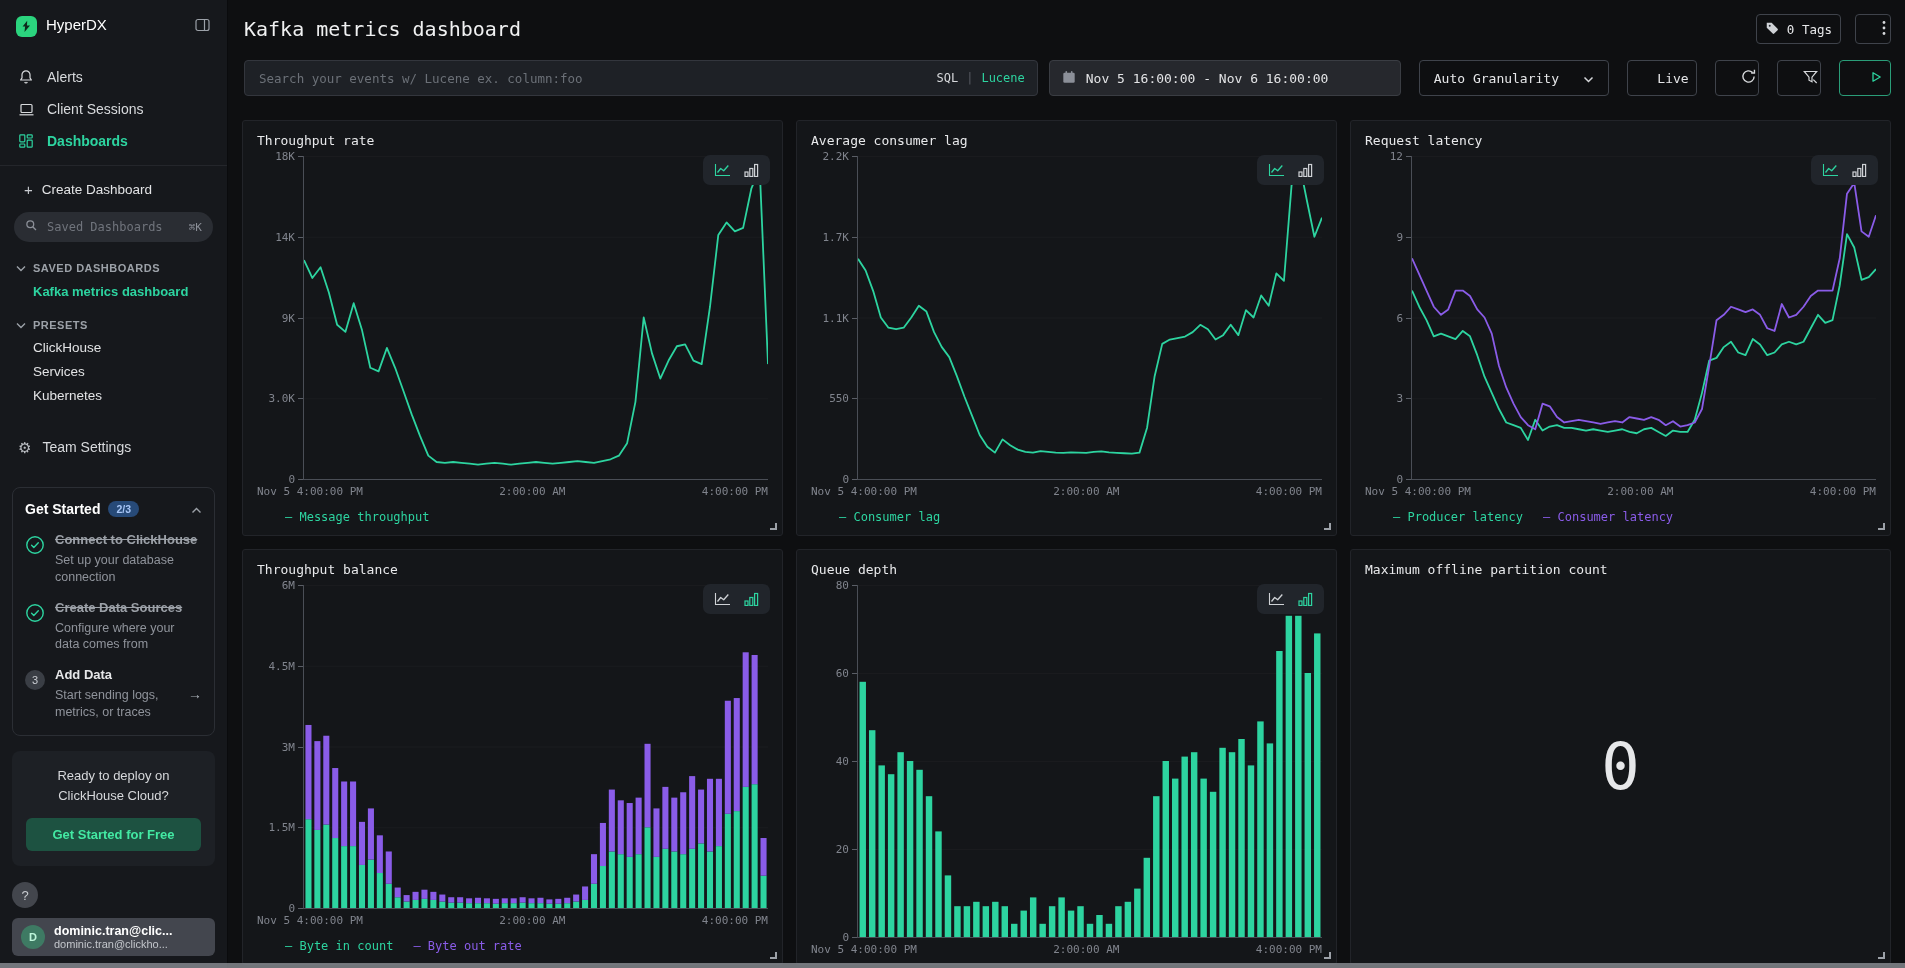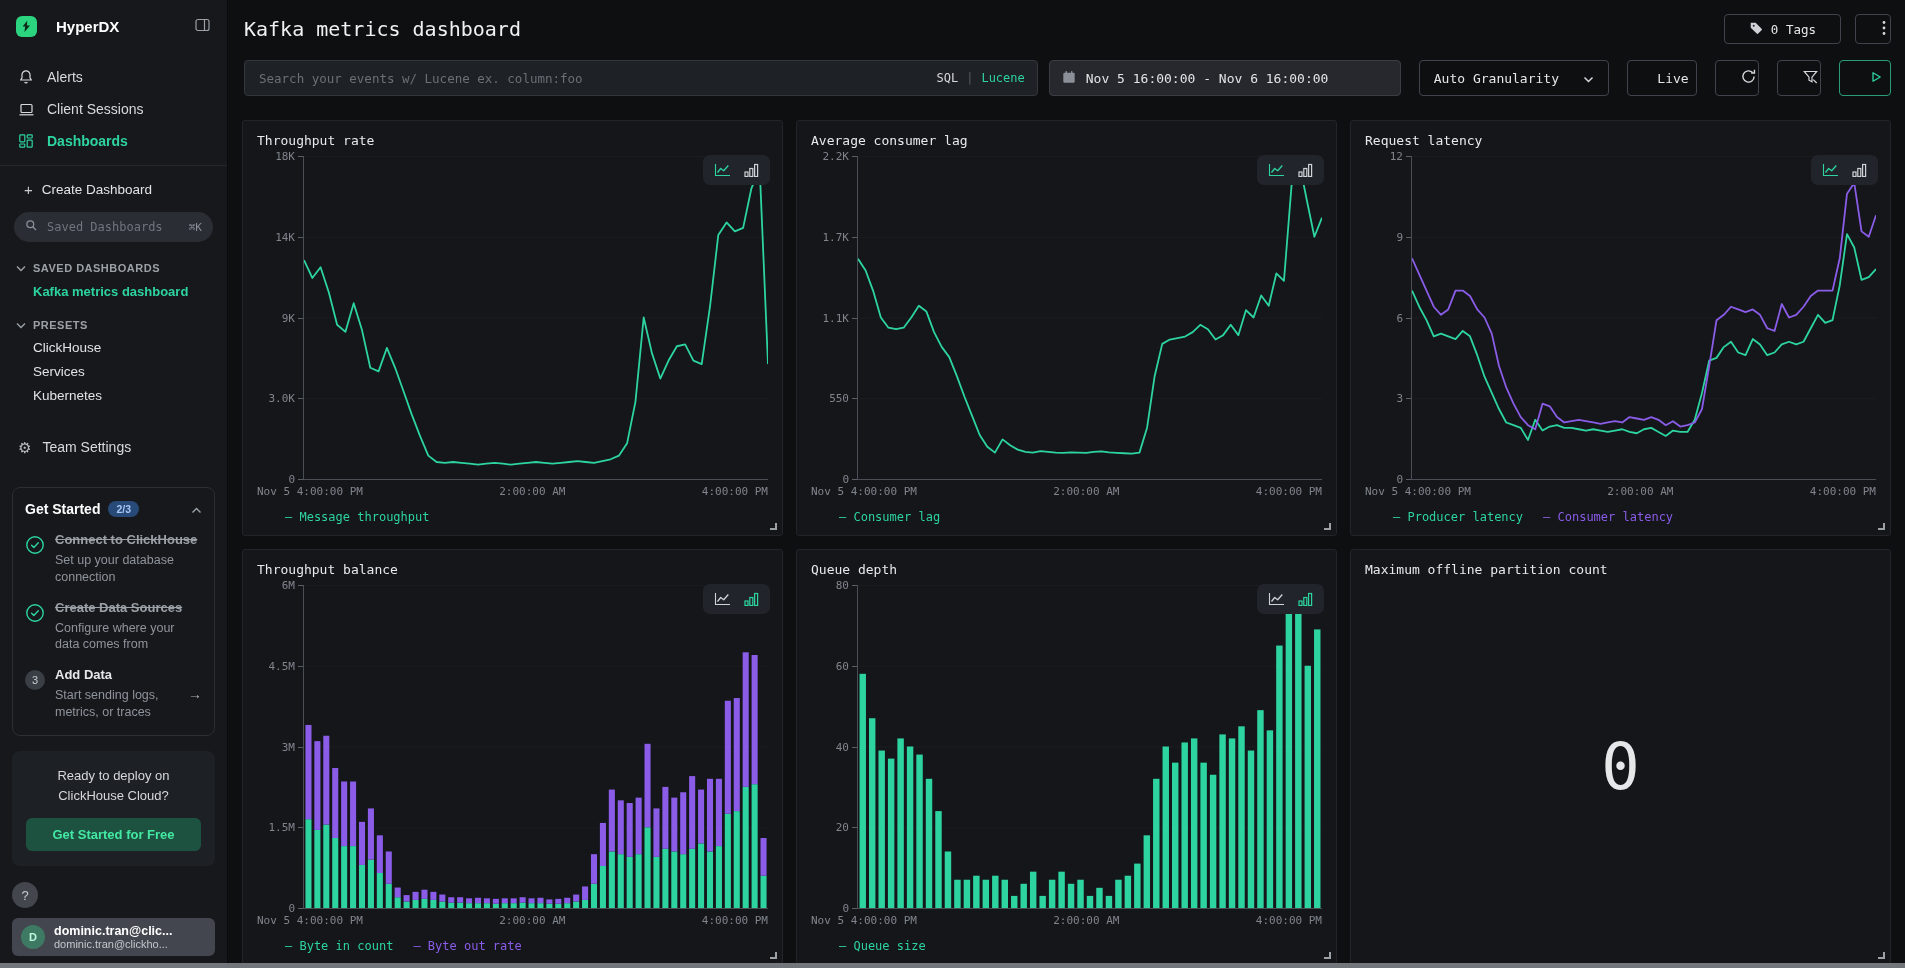--- a/index.html
+++ b/index.html
@@ -12,21 +12,21 @@
   }
   .c { display:flex; align-items:center; justify-content:center; }
   .app { display:flex; height:968px; }
 
   
   .sidebar {
     width:228px; flex:none; background:#16181c; border-right:1px solid #0a0b0d;
     display:flex; flex-direction:column; padding:16px 12px 12px; position:relative;
   }
   .logo-row { display:flex; align-items:center; justify-content:space-between; padding:0 4px; }
-  .logo { display:flex; gap:19px; align-items:center; font-weight:700; font-size:15px; color:#fff; }
+  .logo { display:flex; gap:9px; font-weight:400; font-size:15px; color:#fff; }
   .logo-badge { width:21px; height:21px; border-radius:6px; background:#2bd47e; }
   .collapse-btn { color:#9ca1a8; cursor:pointer; }
   .nav { margin-top:24px; }
   .nav-item { display:flex; gap:11px; align-items:center; padding:8px 6px; font-size:14px; color:#d8dadd; border-radius:4px; cursor:pointer; }
   .nav-item.active { color:#2dd4a0; font-weight:700; }
   .nav-ic { width:18px; height:16px; display:flex; align-items:center; }
   .divider { height:1px; background:#24262b; margin:8px -12px 0; }
   .create-row { display:flex; gap:9px; align-items:center; padding:16px 6px 0 12px; font-size:13.5px; color:#e2e3e5; cursor:pointer; }
   .plus { color:#c9ccd1; font-size:15px; line-height:10px; }
   .sb-search { margin:15px 2px 0; height:30px; background:#2a2d33; border-radius:15px; display:flex; align-items:center; padding:0 11px; gap:7px; }
@@ -61,21 +61,21 @@
   .avatar { width:24px; height:24px; border-radius:50%; background:#3e7a63; color:#bdf5da; font-size:11px; font-weight:700; flex:none; }
   .user-name { font-size:12.5px; font-weight:700; color:#fff; white-space:nowrap; }
   .user-email { font-size:11px; color:#c3c6cb; white-space:nowrap; }
 
   
   .main { flex:1; background:#0e0f11; display:flex; flex-direction:column; overflow:hidden; }
   .page-head { display:flex; justify-content:space-between; align-items:center; padding:14px 14px 0 16px; }
   .page-title { font-family:"DejaVu Sans Mono",monospace; font-size:20px; color:#f0f1f2; }
   .head-actions { display:flex; gap:14px; }
   .btn { border:1px solid #3f434b; border-radius:4px; background:transparent; color:#e6e7e9; font-family:"DejaVu Sans Mono",monospace; cursor:pointer;padding-left:28px; }
-  .tags-btn { height:30px; padding:0 24px; font-size:12.5px; display:flex; align-items:center; gap:8px; }
+  .tags-btn { height:30px; padding:0 8px; font-size:12.5px; display:flex; align-items:center; gap:8px; }
   .kebab-btn { width:32px; height:30px; }
 
   .controls { display:flex; align-items:center; margin:16px 14px 0 16px; }
   .search-box { flex:1; height:36px; background:#1e2126; border:1px solid #33363d; border-radius:4px; display:flex; align-items:center; padding:0 12px; }
   .search-box input { flex:1; min-width:0; background:transparent; border:0; outline:0; color:#d6d8db; font-family:"DejaVu Sans Mono",monospace; font-size:12.5px; }
   .search-box input::placeholder { color:#6b7077; }
   .lang { font-family:"DejaVu Sans Mono",monospace; font-size:12px; display:flex; gap:8px; align-items:center; }
   .lang .sql { color:#d6d8db; cursor:pointer; }
   .lang .div { color:#565a62; }
   .lang .lucene { color:#2dd4a0; cursor:pointer; }
@@ -764,23 +764,20 @@
                 <rect x="962.45" y="75.00" width="13.88" height="225.00" fill="#2dd4a0"></rect>
                 <rect x="982.86" y="41.25" width="13.88" height="258.75" fill="#2dd4a0"></rect>
               </svg>
             </div>
           </div>
           <div class="xaxis">
             <span>Nov 5 4:00:00 PM</span>
             <span>2:00:00 AM</span>
             <span>4:00:00 PM</span>
           </div>
-          <div class="legend">
-            <span class="legend-item" style="color: rgb(45, 212, 160);">— Queue size</span>
-          </div>
           <div class="resize-handle"></div>
         </div>
         <div class="panel">
           <div class="panel-title">Maximum offline partition count</div>
           <div class="big-number">0</div>
           <div class="resize-handle"></div>
         </div>
       </div>
   </main>
 </div>

